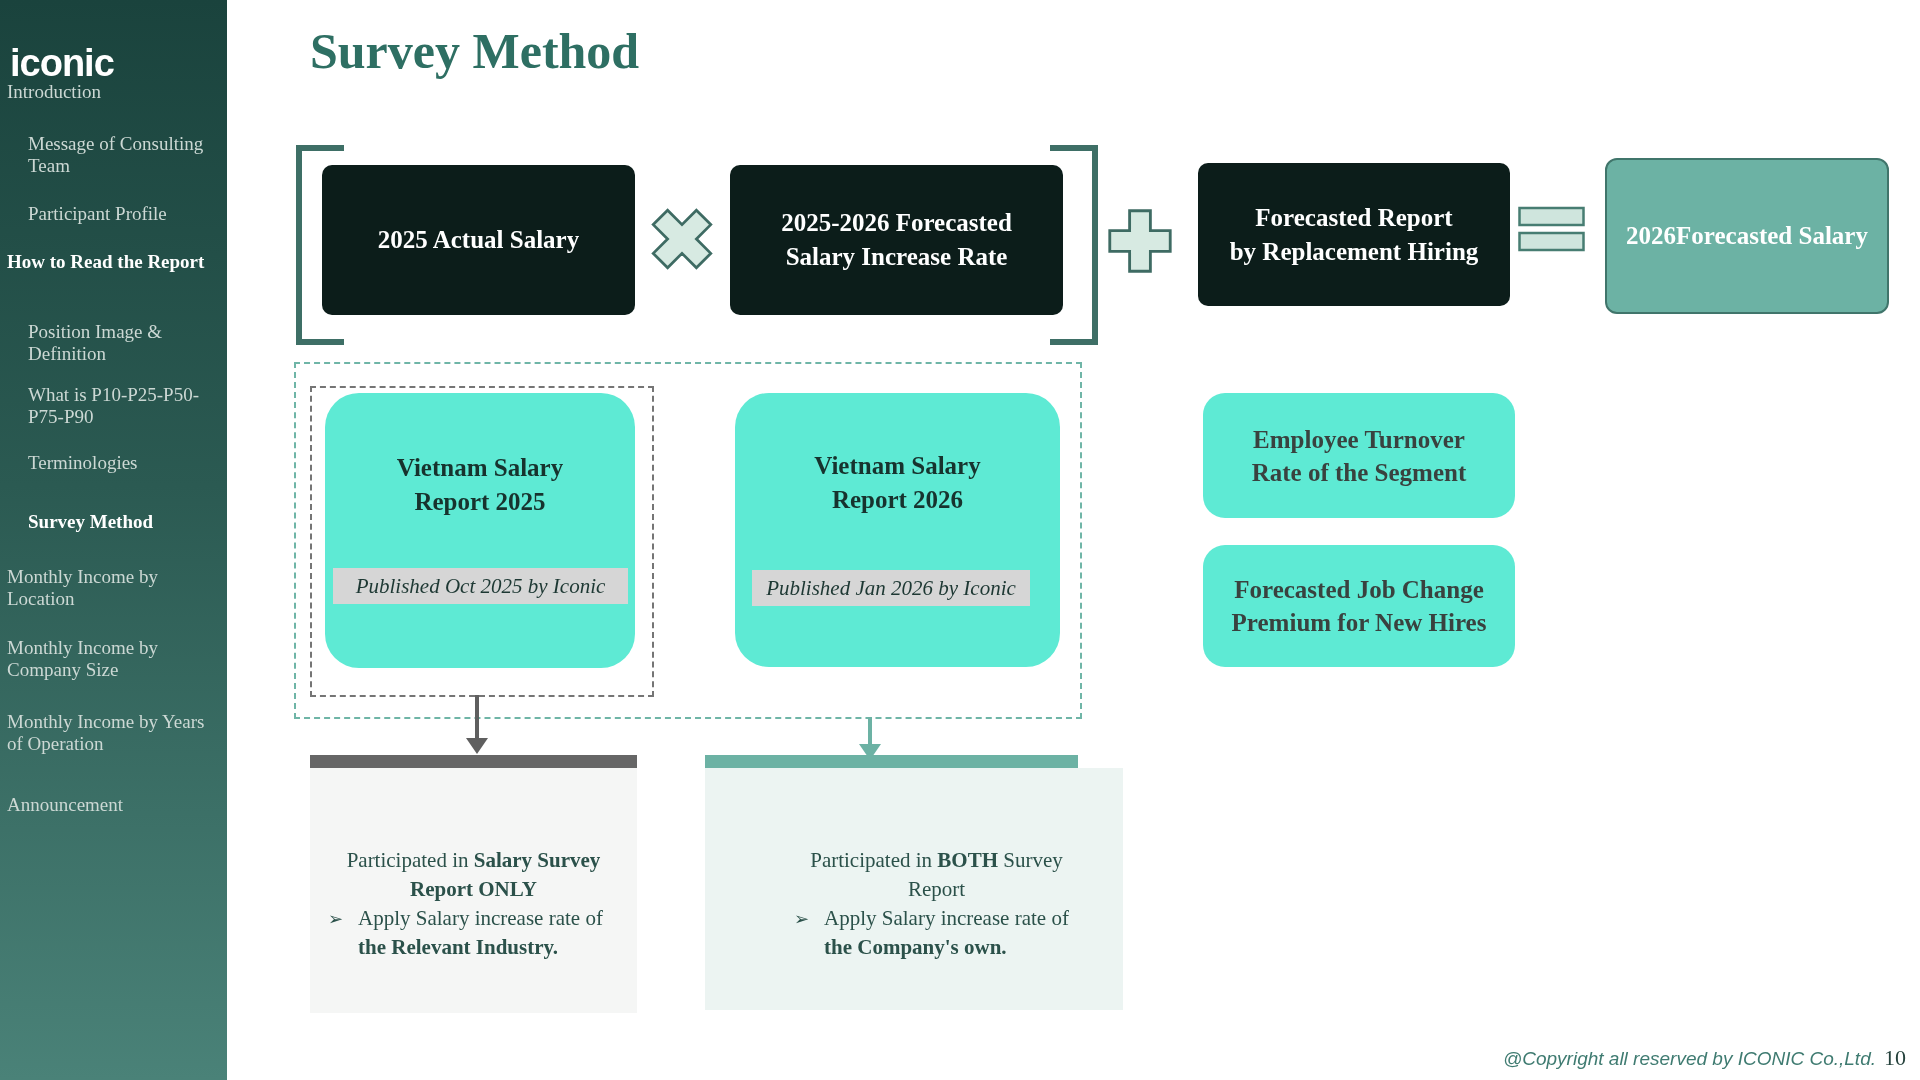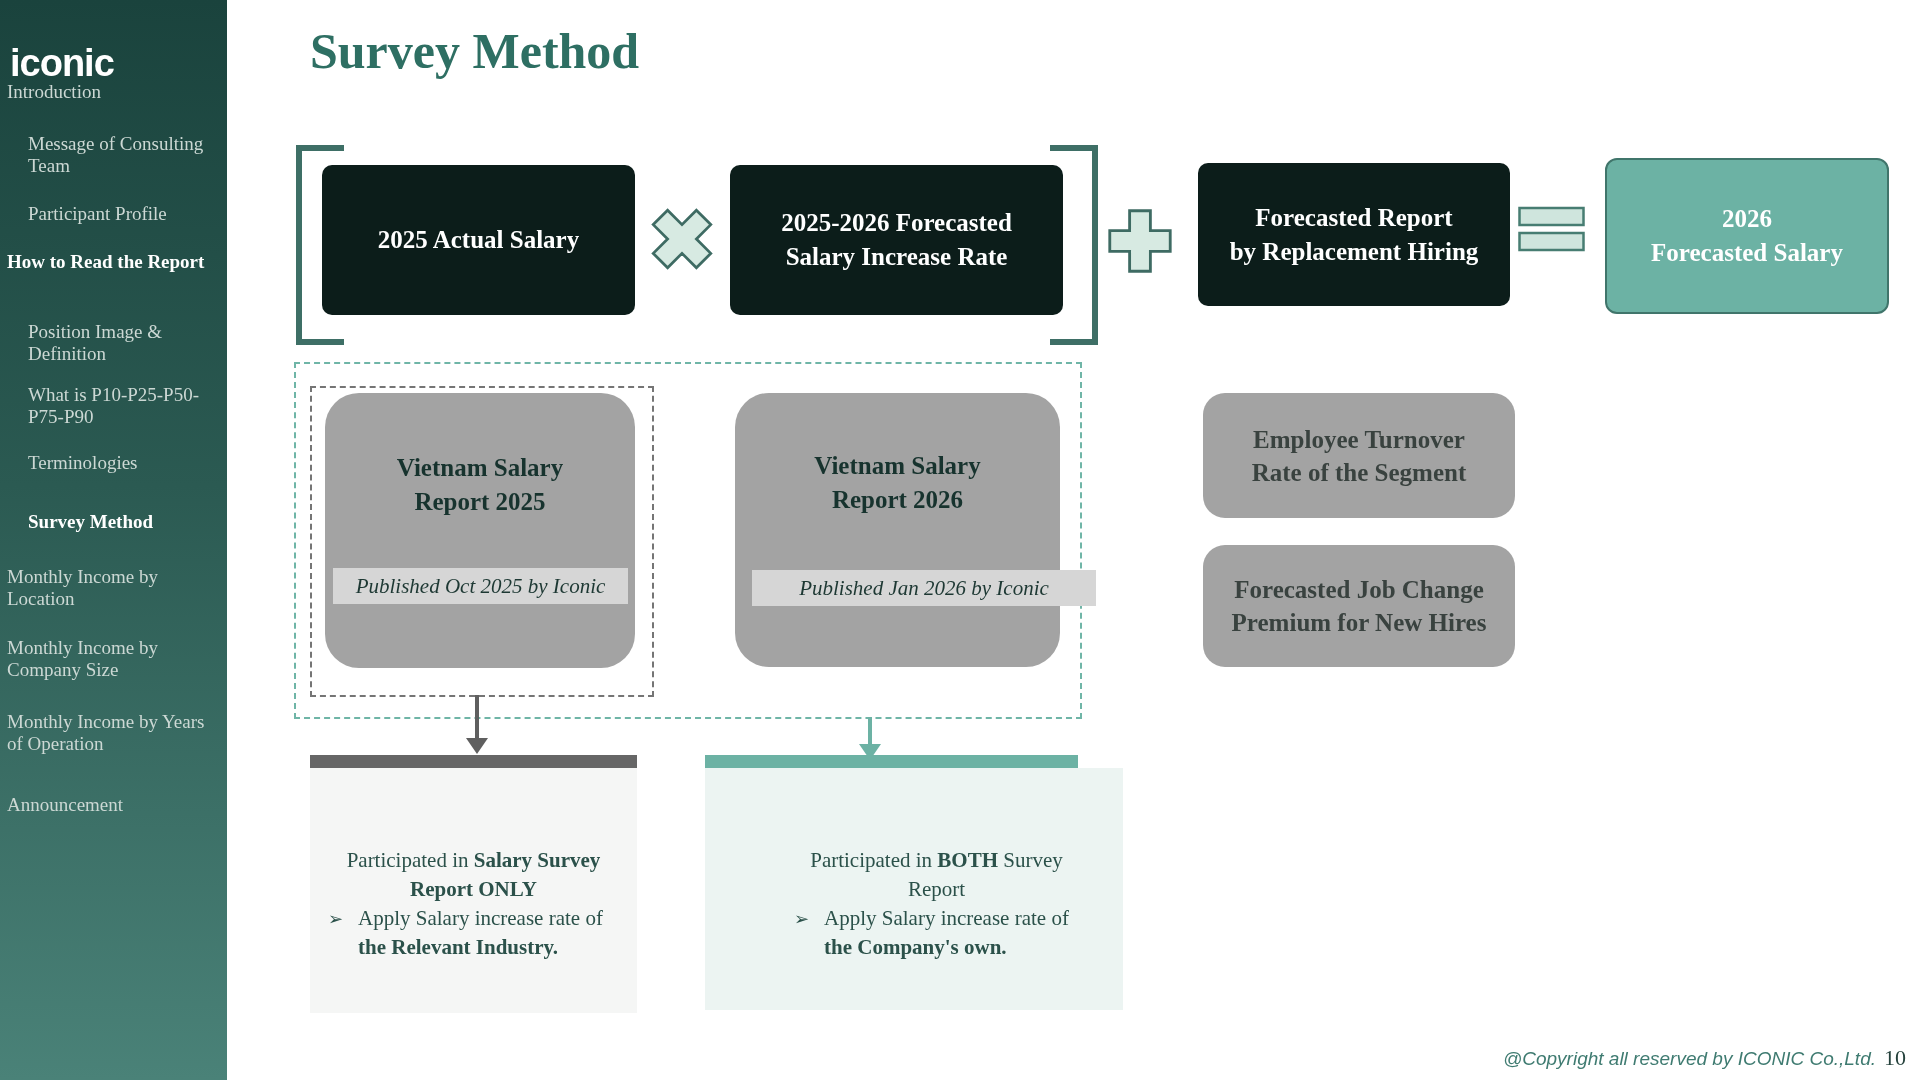--- a/index.html
+++ b/index.html
@@ -21,43 +21,43 @@
 
   
   .darkbox{position:absolute;background:#0c1d1a;border-radius:10px;color:#fff;font-weight:bold;
            display:flex;flex-direction:column;align-items:center;justify-content:center;
            text-align:center;font-size:25px;line-height:34px;}
   .box1{left:322px;top:165px;width:313px;height:150px;}
   .box2{left:730px;top:165px;width:333px;height:150px;}
   .box3{left:1198px;top:163px;width:312px;height:143px;}
   .resultbox{position:absolute;left:1605px;top:158px;width:280px;height:152px;background:#6cb2a4;
              border:2px solid #40756b;border-radius:12px;color:#fff;font-weight:bold;
-             display:flex;flex-direction:column;align-items:center;justify-content:center;
+             display:flex;flex-direction:row;align-items:center;justify-content:center;
              text-align:center;font-size:25px;line-height:34px;}
   .bracket-l{position:absolute;left:296px;top:145px;width:42px;height:188px;
              border-left:6px solid #3e6f66;border-top:6px solid #3e6f66;border-bottom:6px solid #3e6f66;}
   .bracket-r{position:absolute;left:1050px;top:145px;width:42px;height:188px;
              border-right:6px solid #3e6f66;border-top:6px solid #3e6f66;border-bottom:6px solid #3e6f66;}
   .op{position:absolute;}
 
   
   .dash-teal{position:absolute;left:294px;top:362px;width:784px;height:353px;border:2px dashed #6fb5a7;}
   .dash-gray{position:absolute;left:310px;top:386px;width:340px;height:307px;border:2px dashed #757575;}
 
   
-  .mint{position:absolute;background:#a3a3a3;color:#17332e;font-weight:bold;text-align:center;}
+  .mint{position:absolute;background:#5eead4;color:#17332e;font-weight:bold;text-align:center;}
   .report{border-radius:34px;font-size:25px;line-height:34px;}
   .card1{left:325px;top:393px;width:310px;height:275px;padding-top:0;}
   .card2{left:735px;top:393px;width:325px;height:274px;}
   .report-title{margin-top:58px;}
   .card2 .report-title{margin-top:56px;}
   .pubband{position:absolute;background:#d6d6d6;font-weight:normal;font-style:italic;
            font-size:21px;color:#1d3833;display:flex;align-items:center;justify-content:center;}
   .card1 .pubband{left:8px;width:295px;top:175px;height:36px;}
-  .card2 .pubband{left:17px;width:344px;top:177px;height:36px;text-align:right;}
+  .card2 .pubband{left:17px;width:278px;top:177px;height:36px;text-align:right;}
   .factor{border-radius:22px;font-size:25px;line-height:33px;color:#39423f;
           display:flex;flex-direction:column;align-items:center;justify-content:center;}
   .cardA{left:1203px;top:393px;width:312px;height:125px;}
   .cardB{left:1203px;top:545px;width:312px;height:122px;}
 
   
   .vline{position:absolute;width:4px;}
   .gray{background:#5f5f5f;}
   .teal{background:#6cb2a4;}
   .ahead{position:absolute;width:0;height:0;border-left:11px solid transparent;border-right:11px solid transparent;}

